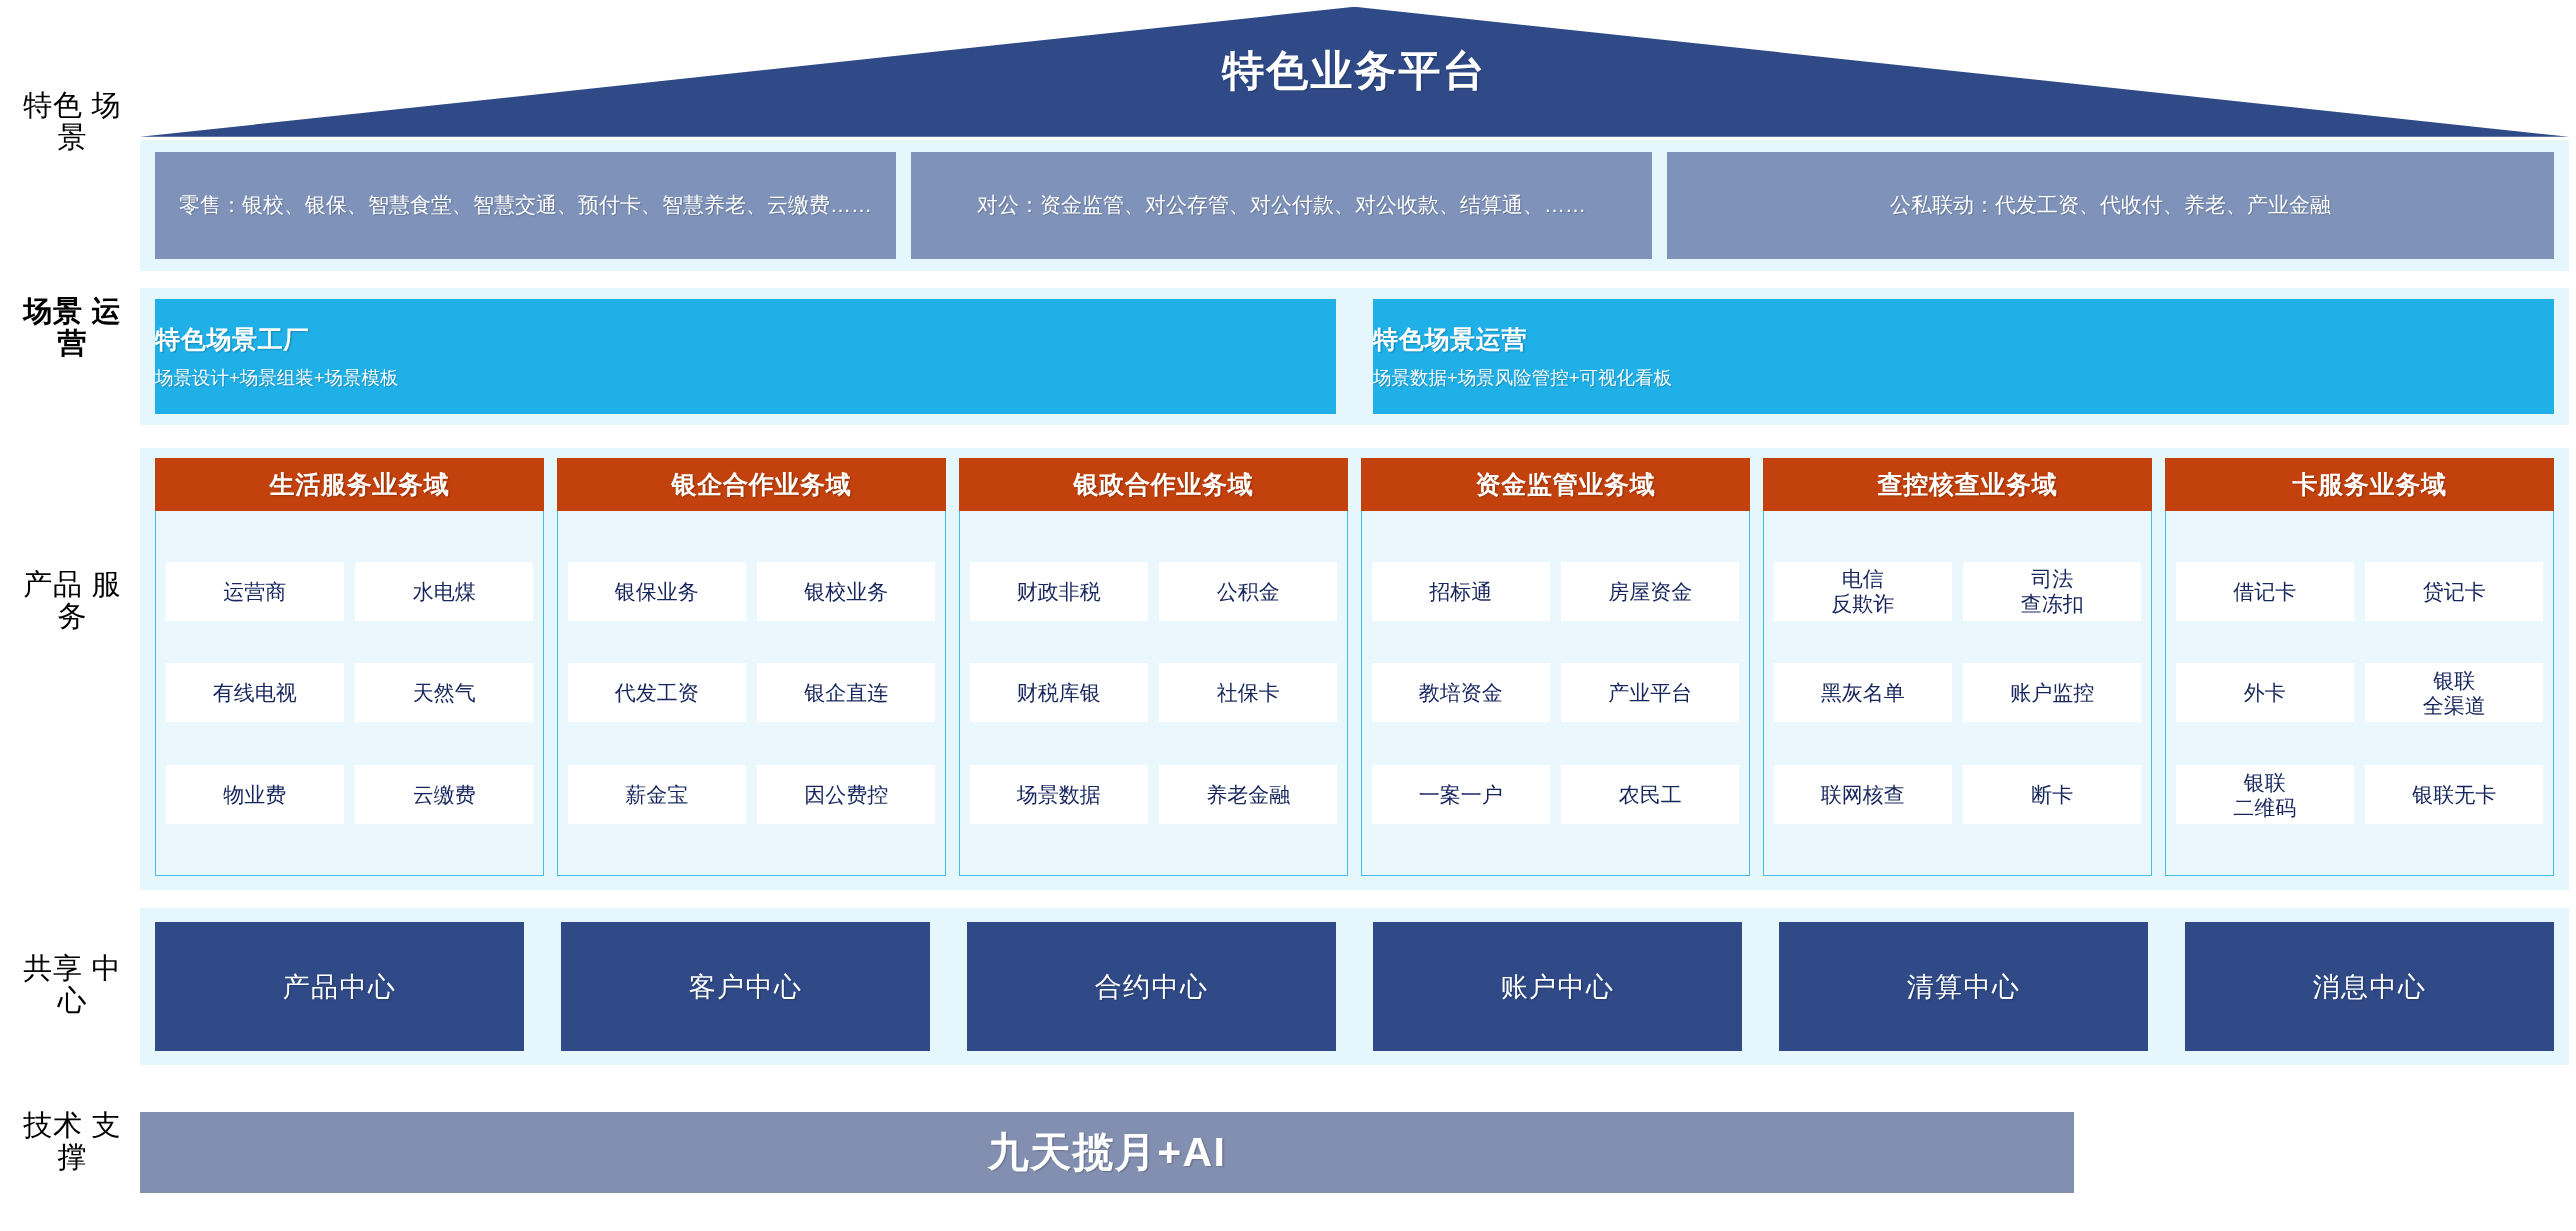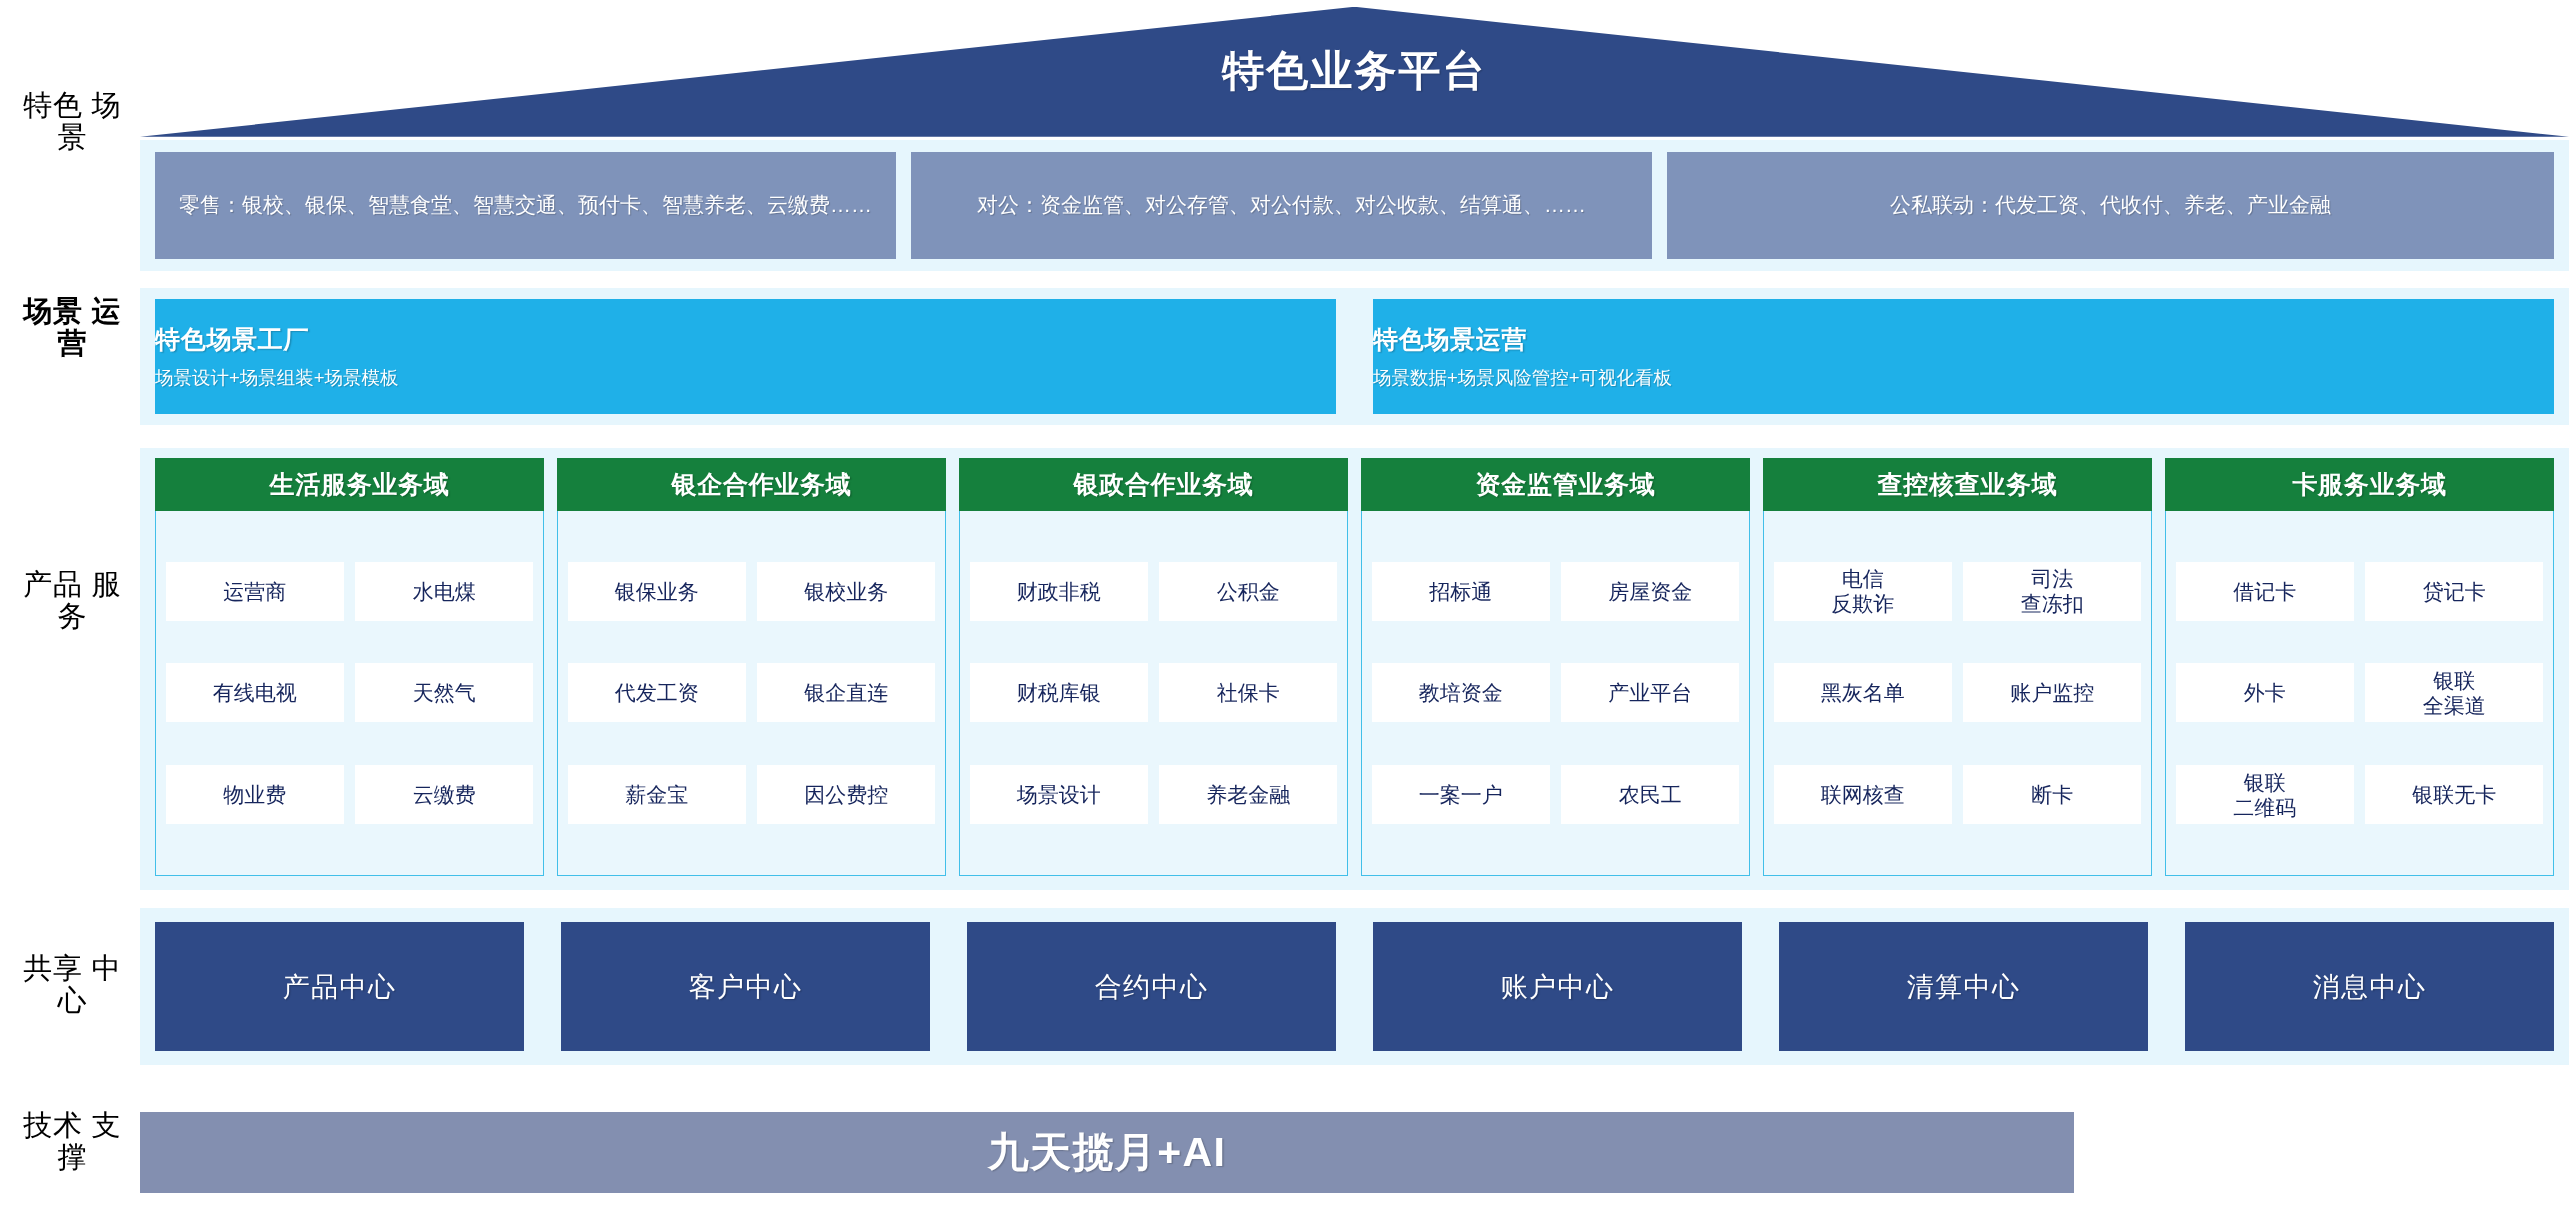--- a/index.html
+++ b/index.html
@@ -65,21 +65,21 @@
     display: flex; flex-direction: column; align-items: flex-start; justify-content: center;
     text-align: center;
   }
   .ops-title { font-size: 25px; font-weight: 700; letter-spacing: 0.7px; text-shadow: 1.4px 1.4px 1.4px rgba(0,0,0,.2); margin-bottom: 9.6px; }
   .ops-sub   { font-size: 18.5px; font-weight: 400; text-shadow: 1px 1px 1px rgba(0,0,0,.2); }
 
   
   .prod-row { display: flex; height: 100%; padding: 9.6px 15px 13.7px 15px; gap: 13px; }
   .prod-col { flex: 1 1 0; display: flex; flex-direction: column; }
   .prod-head {
-    background: #15803d; color: #ffffff;
+    background: #c2410c; color: #ffffff;
     height: 53px;
     display: flex; align-items: center; justify-content: center;
     font-size: 25px; font-weight: 700; letter-spacing: 0.7px;
     text-shadow: 1.4px 1.4px 1.4px rgba(0,0,0,.2);
     padding-left: 20px;
   }
   .prod-body {
     flex: 1 1 auto;
     background: #eaf7fd;
     border: 1.4px solid #41bfe9; border-top: none;
@@ -201,21 +201,21 @@
         <div class="prod-body">
           <div class="prod-line">
             <div class="prod-cell">财政非税</div>
             <div class="prod-cell">公积金</div>
           </div>
           <div class="prod-line">
             <div class="prod-cell">财税库银</div>
             <div class="prod-cell">社保卡</div>
           </div>
           <div class="prod-line">
-            <div class="prod-cell">场景设计</div>
+            <div class="prod-cell">场景数据</div>
             <div class="prod-cell">养老金融</div>
           </div>
         </div>
       </div>
 
       <div class="prod-col">
         <div class="prod-head">资金监管业务域</div>
         <div class="prod-body">
           <div class="prod-line">
             <div class="prod-cell">招标通</div>

